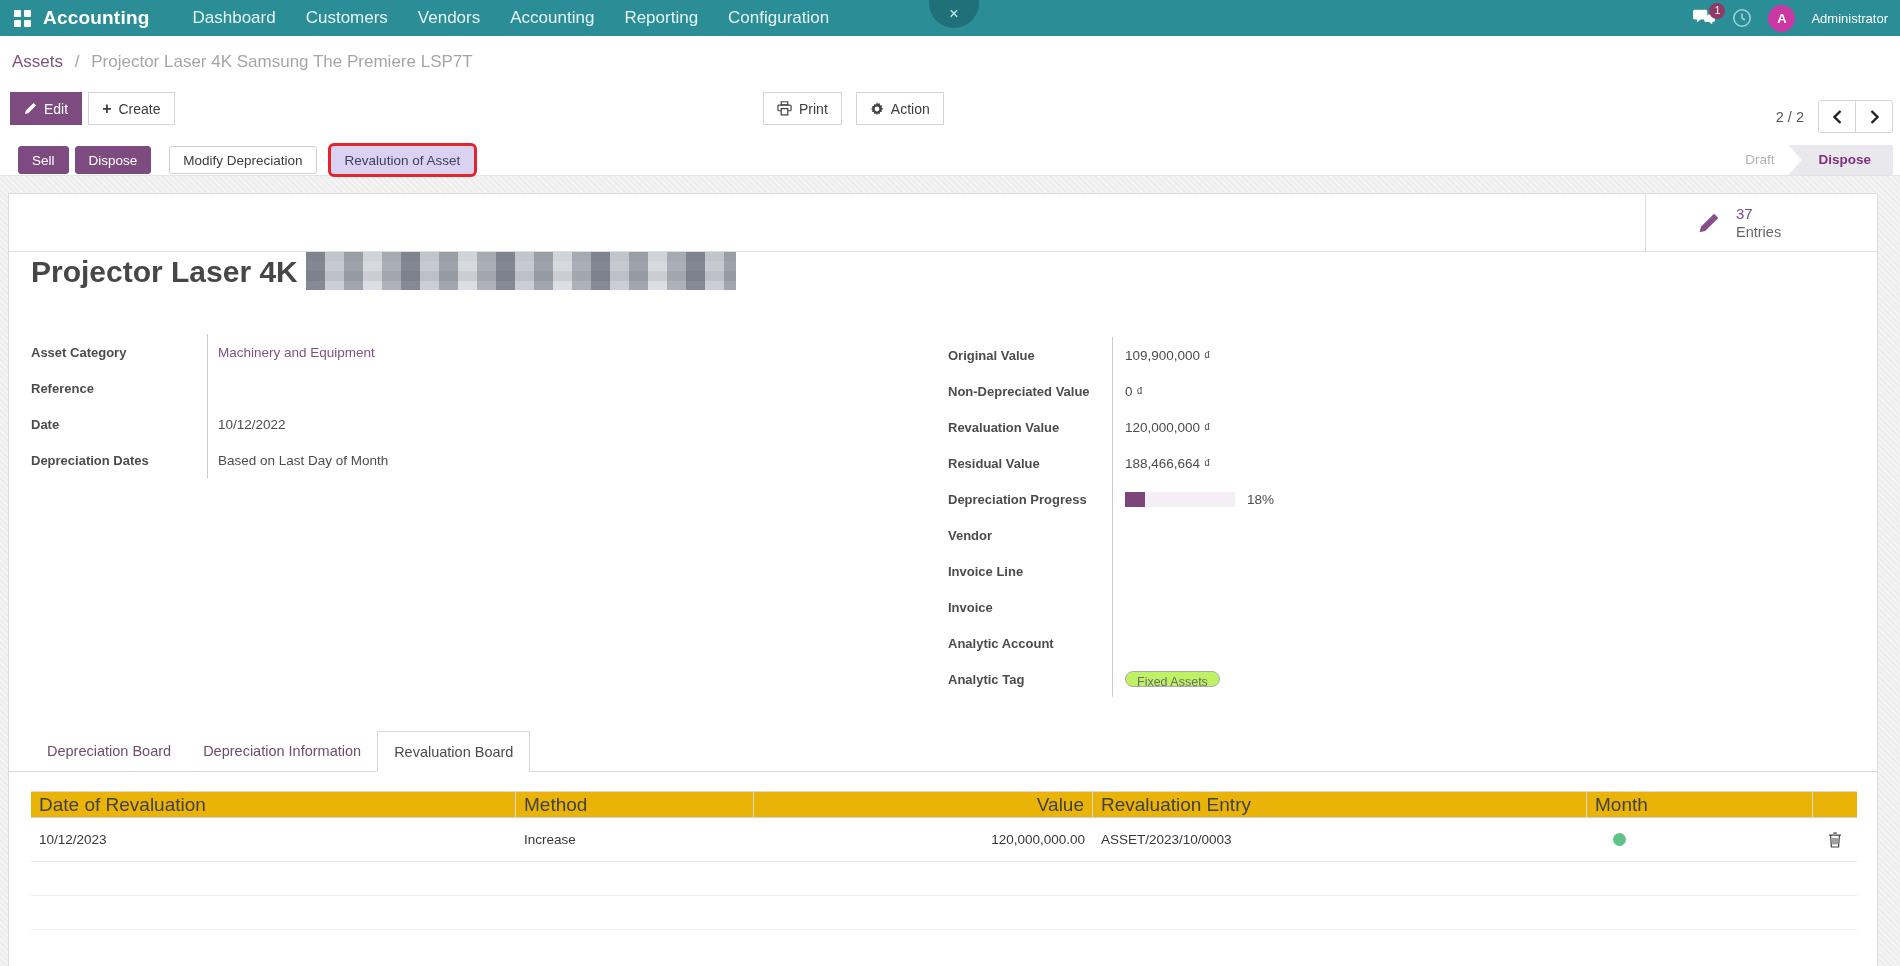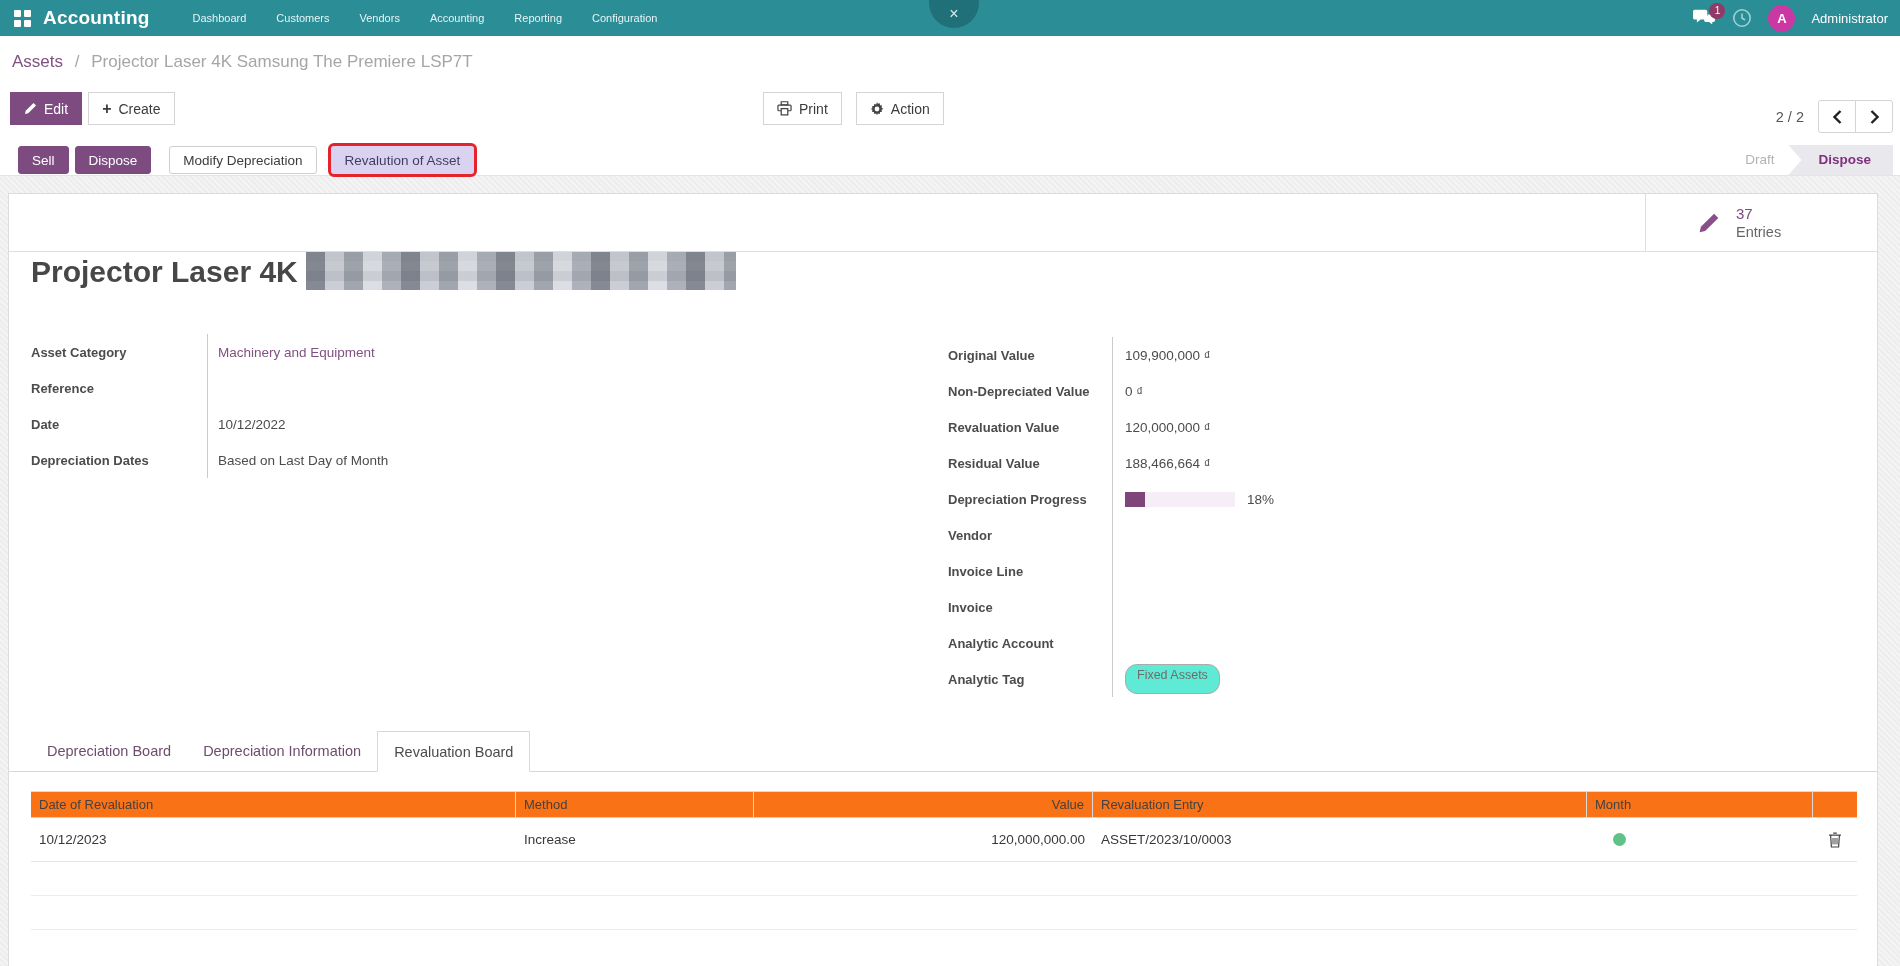--- a/index.html
+++ b/index.html
@@ -13,21 +13,21 @@
   .page{position:relative;width:1900px;height:966px;overflow:hidden;
         background:repeating-linear-gradient(45deg,#ededee 0 2px,#f4f4f5 2px 4px);}
   
   .topbar{position:absolute;left:0;top:0;width:1900px;height:36px;background:var(--teal);
           display:flex;align-items:center;z-index:5;}
   .apps{margin-left:14px;width:17px;height:17px;display:grid;grid-template-columns:7px 7px;
         grid-template-rows:7px 7px;gap:3px;cursor:pointer;}
   .apps i{background:#fff;border-radius:1px;}
   .appname{margin-left:12px;font-size:19px;font-weight:600;color:#fff;letter-spacing:.2px;}
   .menu{margin-left:28px;display:flex;height:36px;align-items:center;}
-  .menu a{padding:0 15px;font-size:11px;color:#e6f4f5;line-height:36px;cursor:pointer;}
+  .menu a{padding:0 15px;font-size:17px;color:#e6f4f5;line-height:36px;cursor:pointer;}
   .close-fab{position:absolute;left:929px;top:-22px;width:50px;height:50px;border-radius:50%;
              background:var(--teal_dark);display:flex;align-items:flex-end;justify-content:center;
              padding-bottom:5px;color:#d6ecee;font-size:16px;cursor:pointer;}
   .nav-right{position:absolute;right:12px;top:0;height:36px;display:flex;align-items:center;gap:16px;}
   .chatwrap{position:relative;display:flex;cursor:pointer;}
   .badge{position:absolute;top:-6px;right:-9px;min-width:16px;height:16px;border-radius:8px;
          background:var(--badge_bg);color:#fff;font-size:10px;line-height:16px;text-align:center;padding:0 4px;}
   .avatar{width:27px;height:27px;border-radius:50%;background:var(--avatar_bg);color:#fff;
           font-size:13px;font-weight:700;display:flex;align-items:center;justify-content:center;cursor:pointer;}
   .username{color:#fff;font-size:13px;cursor:pointer;}
@@ -86,32 +86,32 @@
   .frow{display:flex;height:36px;align-items:center;}
   .flabel{flex:0 0 177px;height:100%;display:flex;align-items:center;border-right:1px solid #cacaca;
           font-size:13px;font-weight:700;color:#4c4c4c;}
   .grp-right .flabel{flex-basis:165px;}
   .fval{padding-left:10px;font-size:13.5px;color:#4c4c4c;display:flex;align-items:center;}
   .grp-right .fval{padding-left:12px;}
   .fval a{color:var(--link);cursor:pointer;text-decoration:none;}
   .pbar{width:110px;height:15px;background:var(--progress_track);overflow:hidden;}
   .pfill{height:100%;background:var(--progress_fill);}
   .ptext{margin-left:12px;font-size:13.5px;color:#4c4c4c;}
-  .tagpill{display:inline-block;height:30px;line-height:20px;padding:0 11px;border:1px solid #ababab;
-           border-radius:12px;color:#6d6d6d;font-size:12.5px;background:#5eead4;}
+  .tagpill{display:inline-block;height:16px;line-height:20px;padding:0 11px;border:1px solid #ababab;
+           border-radius:12px;color:#6d6d6d;font-size:12.5px;background:#bef264;}
   
   .tabs{position:absolute;left:0;right:0;top:537px;height:41px;border-bottom:1px solid #d8d8d8;
         padding-left:22px;display:flex;}
   .tab{line-height:40px;height:41px;padding:0 16px;font-size:14.5px;color:#6d4e6d;cursor:pointer;}
   .tab.active{background:#fff;border:1px solid #d8d8d8;border-bottom:1px solid #fff;color:#4c4c4c;
               margin-bottom:-1px;}
   
   .dtable{position:absolute;left:22px;top:597px;width:1826px;}
   .trow{display:flex;width:100%;}
-  .th{height:27px;line-height:26px;background:#f97316;font-size:13px;color:#424242;padding:0 8px;
+  .th{height:27px;line-height:26px;background:#eab308;font-size:19px;color:#424242;padding:0 8px;
       border-top:1px solid #dadada;border-bottom:1px solid #d2d2d2;border-right:1px solid #d9d9d9;
       white-space:nowrap;overflow:hidden;}
   .th:last-child{border-right:none;}
   .td{display:flex;align-items:center;height:43px;font-size:13.5px;color:#383838;padding:0 8px;
       white-space:nowrap;overflow:hidden;}
   .data-row{border-bottom:1px solid #e6e6e6;cursor:pointer;}
   .empty-row{height:34px;border-bottom:1px solid #ececec;}
   .c1{flex:0 0 485px;} .c2{flex:0 0 238px;} .c3{flex:0 0 339px;} .c4{flex:0 0 494px;}
   .c5{flex:0 0 226px;} .c6{flex:0 0 44px;}
   .num{justify-content:flex-end;text-align:right;display:block;}

